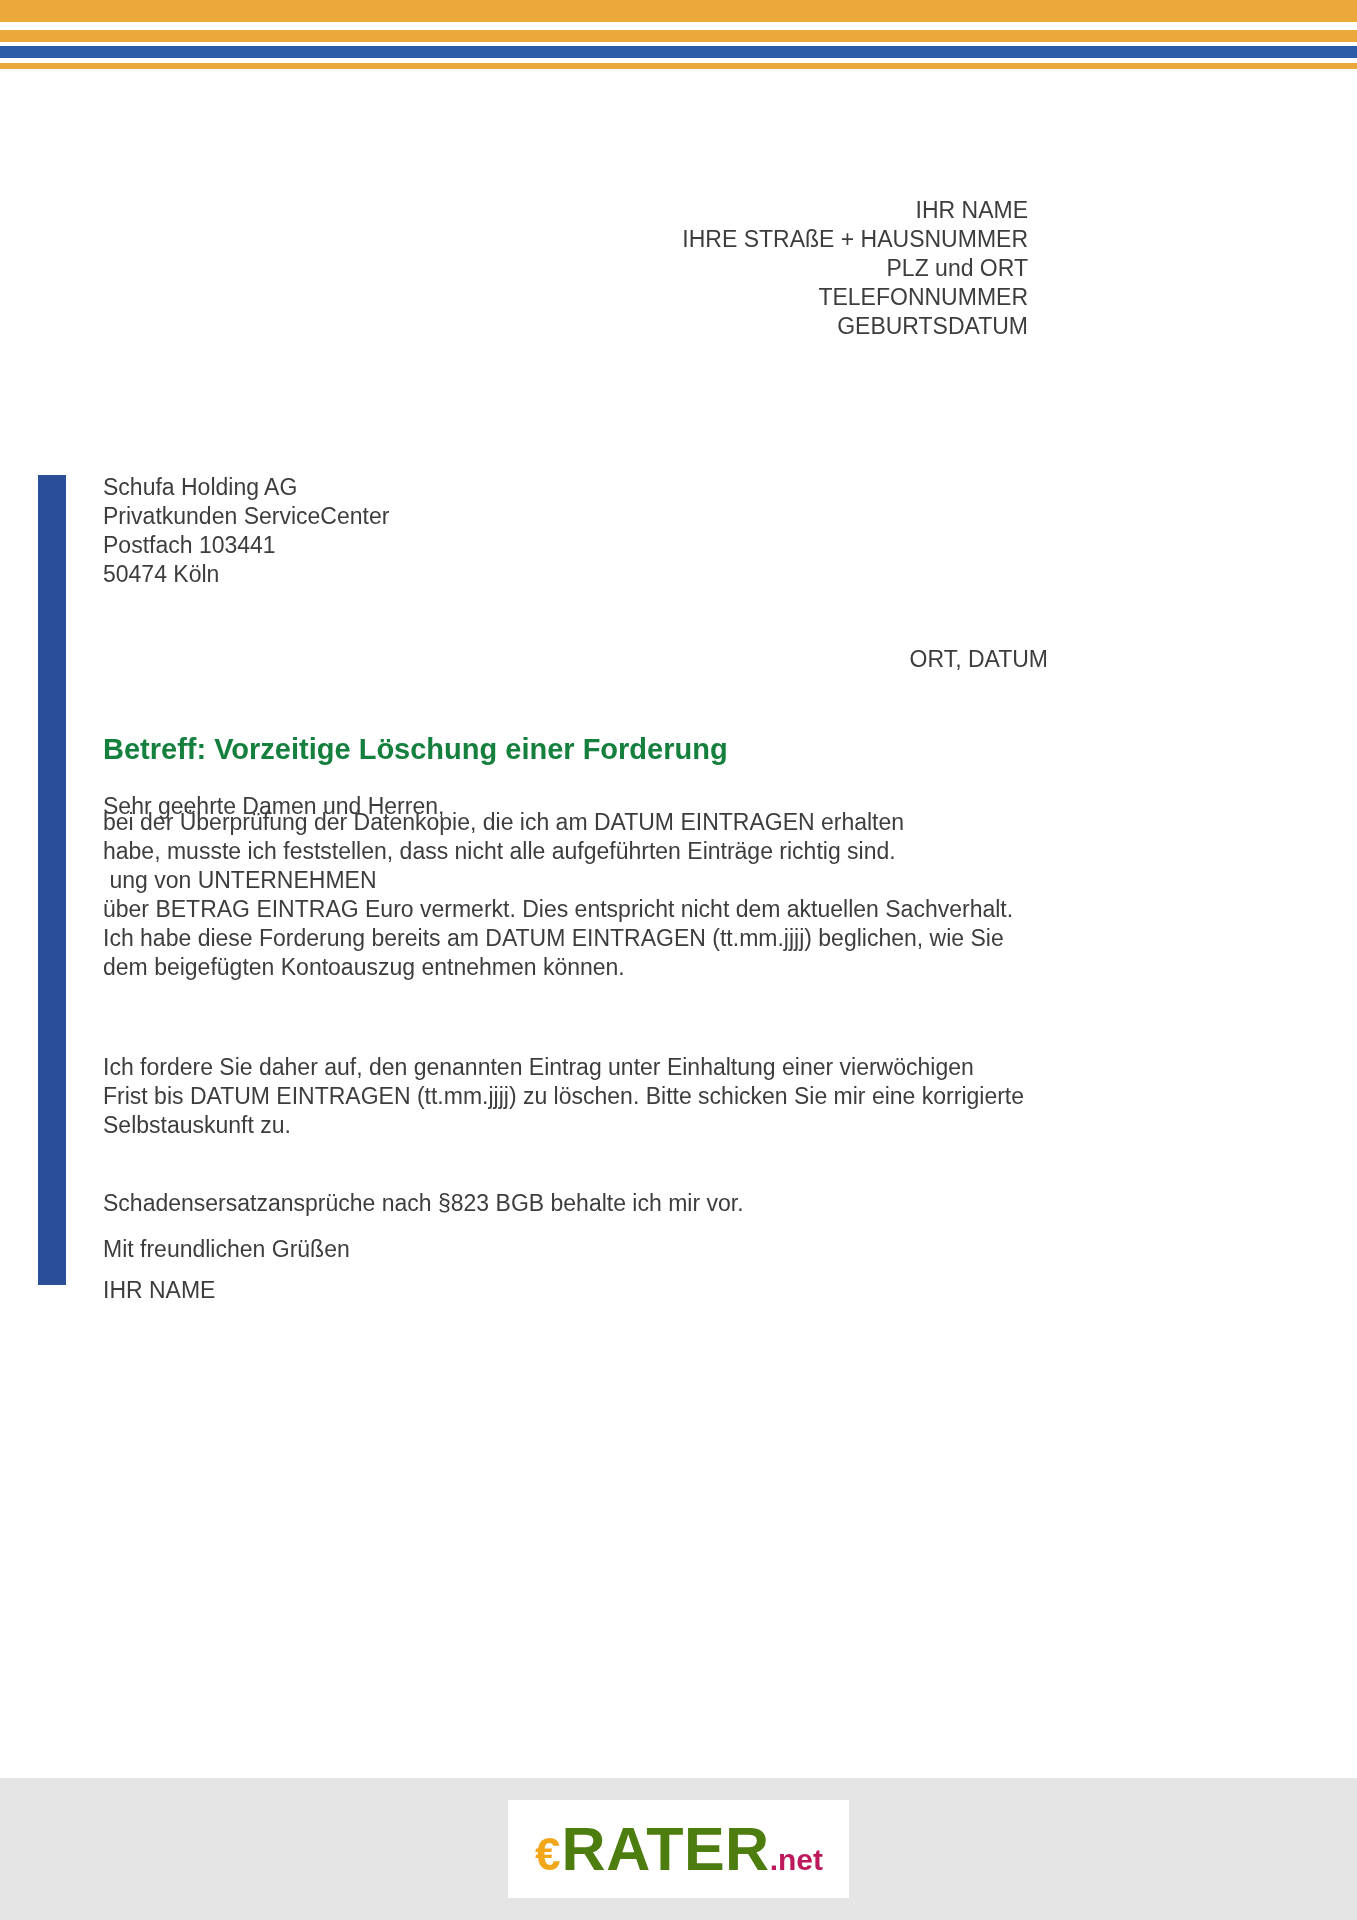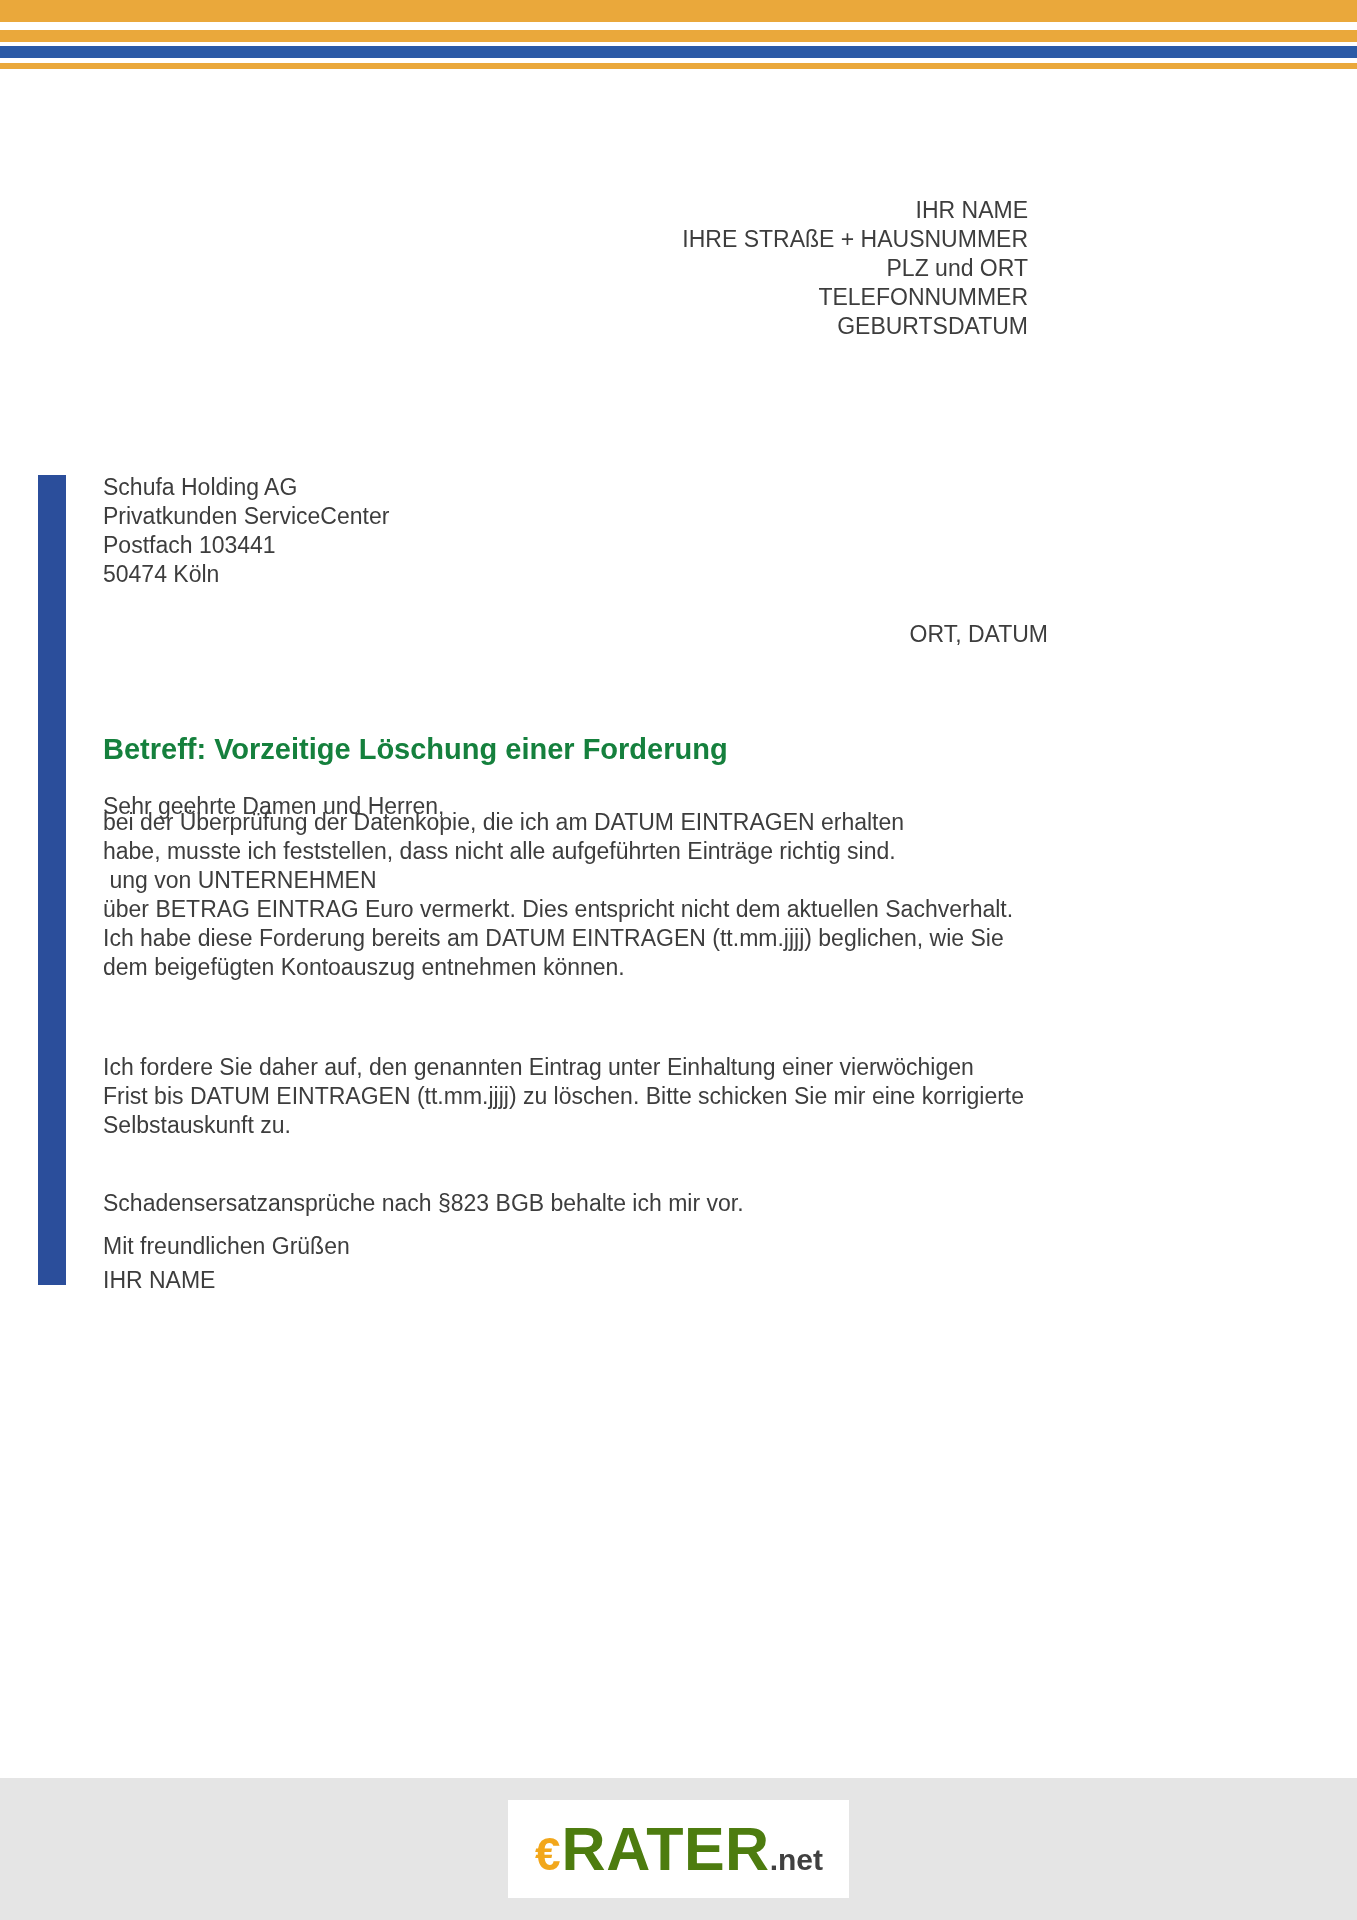--- a/index.html
+++ b/index.html
@@ -41,21 +41,21 @@
     position: absolute;
     left: 103px;
     top: 473px;
     font-size: 23px;
     line-height: 29px;
   }
 
   .date-line {
     position: absolute;
     right: 309px;
-    top: 621px;
+    top: 646px;
     font-size: 23px;
     white-space: nowrap;
   }
 
   .subject {
     position: absolute;
     left: 103px;
     top: 733px;
     font-size: 29px;
     font-weight: bold;
@@ -80,21 +80,21 @@
   }
   .para-1 { top: 808px; }
   .para-2 { top: 1053px; }
   .para-3 { top: 1189px; }
 
   .closing-block {
     position: absolute;
     left: 103px;
     top: 1229px;
     font-size: 23px;
-    line-height: 34px;
+    line-height: 41px;
     white-space: pre-wrap;
   }
 
   .footer-band {
     position: absolute;
     left: 0;
     bottom: 0;
     width: 100%;
     height: 142px;
     background: #E5E5E5;
@@ -104,21 +104,21 @@
   }
   .logo-box {
     background: #ffffff;
     padding: 14px 26px;
     display: flex;
     align-items: baseline;
   }
   .logo-part-1 { font-size: 46px; font-weight: bold; color: #2E5A94; letter-spacing: 0.5px; }
   .logo-euro   { font-size: 46px; font-weight: bold; color: #F2A71B; margin: 0 1px; }
   .logo-part-2 { font-size: 61px; font-weight: bold; color: #4d7c0f; letter-spacing: 0.5px; }
-  .logo-suffix { font-size: 30px; font-weight: bold; color: #404040; }
+  .logo-suffix { font-size: 30px; font-weight: bold; color: #be185d; }
 </style>
 </head>
 <body>
 
 <div class="stripe stripe-gold-1"></div>
 <div class="stripe stripe-gold-2"></div>
 <div class="stripe stripe-blue"></div>
 <div class="stripe stripe-gold-3"></div>
 
 <div class="sender-block">

